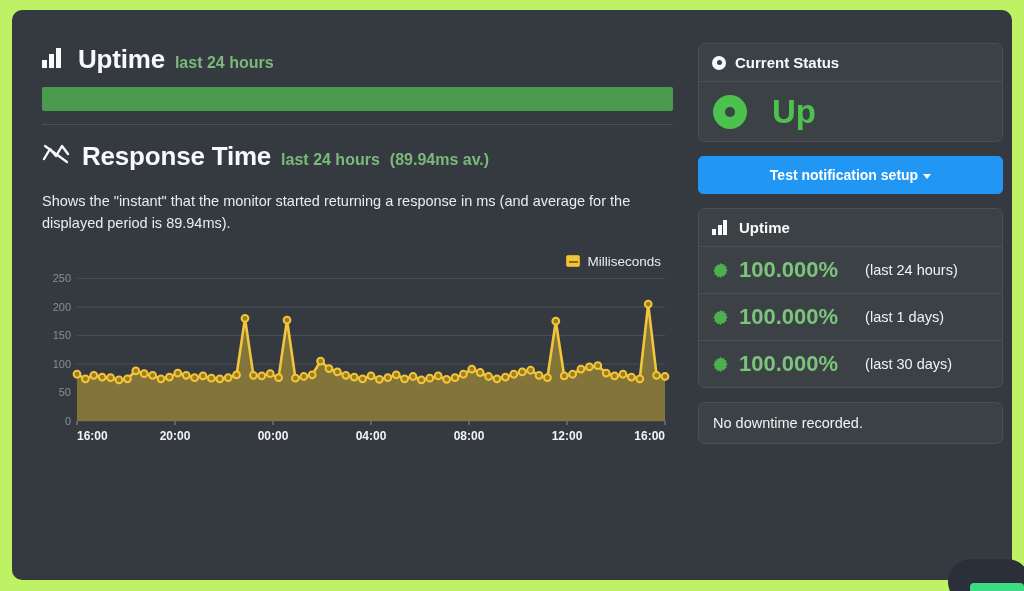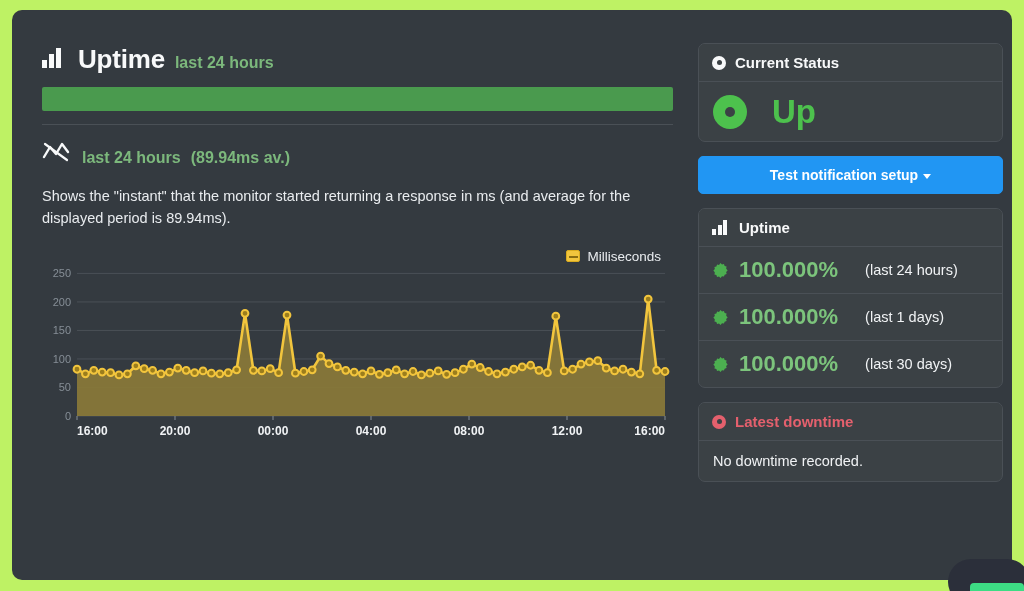--- a/index.html
+++ b/index.html
@@ -188,20 +188,21 @@
 
       <div class="hr"></div>
 
       <div class="section-title" style="padding-top:16px;">
         <span class="tl-icon">
           <svg width="28" height="22" viewBox="0 0 28 22">
             <polyline points="2,16 8,6 14,13 20,3 26,11" fill="none" stroke="#f8f9fa" stroke-width="2.4" stroke-linecap="round" stroke-linejoin="round"></polyline>
             <line x1="3" y1="3" x2="25" y2="19" stroke="#f8f9fa" stroke-width="2.2" stroke-linecap="round"></line>
           </svg>
         </span>
+        <h2>Response Time</h2>
         <span class="sub">last 24 hours</span>
         <span class="sub">(89.94ms av.)</span>
       </div>
 
       <p class="rt-desc">Shows the "instant" that the monitor started returning a response in ms (and average for the displayed period is 89.94ms).</p>
 
       <div id="chart-block">
         <div id="legend">
           <span class="swatch"></span>
           <span>Milliseconds</span>
@@ -365,24 +366,20 @@
             <svg width="15" height="15" viewBox="0 0 16 16">
                 <path d="M8 0l1.6 1.5 2.1-.5.7 2.1 2.1.7-.5 2.1L15.6 8l-1.6 1.6.5 2.1-2.1.7-.7 2.1-2.1-.5L8 16l-1.6-1.5-2.1.5-.7-2.1-2.1-.7.5-2.1L.4 8 2 6.4l-.5-2.1 2.1-.7.7-2.1 2.1.5z" fill="#4caf50"></path>
               </svg>
           </span>
           <span class="uptime-pct">100.000%</span>
           <span class="uptime-label">(last 30 days)</span>
         </div>
       </div>
 
       <div class="panel">
-        <div class="panel-head danger">
-          <span class="dot-icon danger"></span>
-          <span>Latest downtime</span>
-        </div>
         <div class="downtime-body">No downtime recorded.</div>
       </div>
 
     </div>
   </div>
 
   <div id="chat-widget">
     <div class="inner"></div>
   </div>
 </div>

